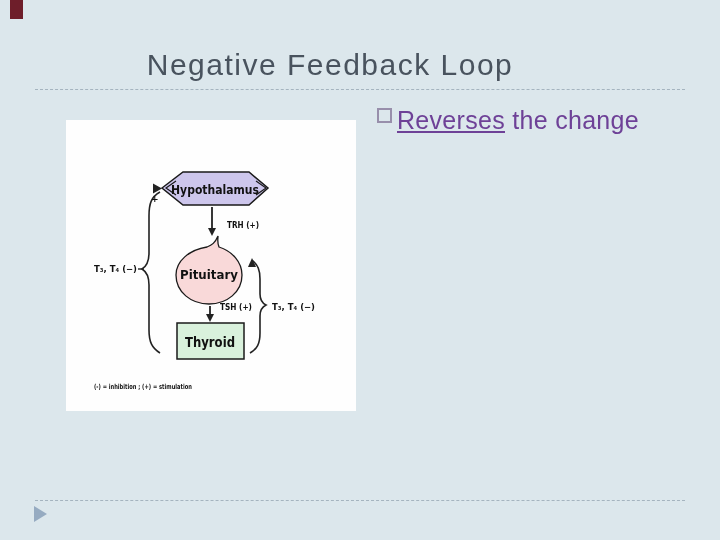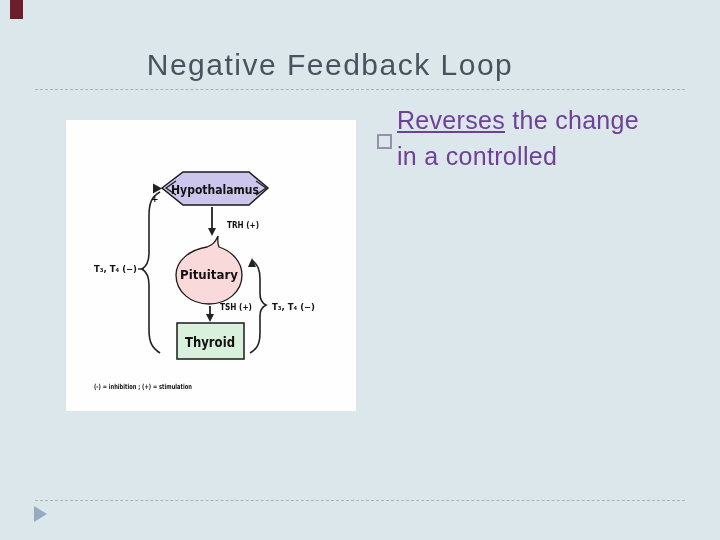--- a/index.html
+++ b/index.html
@@ -23,21 +23,21 @@
   }
   .rule-top{top:89px;}
   .rule-bottom{top:500px;}
   .figure{
     position:absolute; left:66px; top:120px; width:290px; height:291px;
     background:#fefefe;
   }
   .figure svg{display:block;}
   .bullet-block{
     position:absolute; left:377px; top:102px; width:310px;
-    display:flex; align-items:center;
+    display:flex; align-items:flex-start;
   }
   .bullet-marker{
     flex:0 0 auto; width:11px; height:11px; margin-top:6px; margin-right:5px;
     border:2px solid #988fab; background:transparent;
   }
   .bullet-text{
     font-size:25px; line-height:36px; letter-spacing:0.3px; color:#6e4197;
   }
   .bullet-text .u{text-decoration:underline;}
   .nav-triangle{
@@ -91,21 +91,21 @@
       <text class="dg-text" x="206" y="190" font-size="8.5" textLength="43" lengthAdjust="spacingAndGlyphs">T₃, T₄ (−)</text>
 
       <text class="dg-text" x="28" y="269" font-size="7" textLength="98" lengthAdjust="spacingAndGlyphs">(-) = inhibition ; (+) = stimulation</text>
     </svg>
   </div>
 
   <div class="bullet-block">
     <span class="bullet-marker"></span>
     <div class="bullet-text">
       <span class="u">Reverses</span><span> the change</span><br>
-      <span>in a controlled</span><br>
+      <br>
     </div>
   </div>
 
   <div class="rule rule-bottom"></div>
 
   <div class="nav-triangle"></div>
 
 </div>
 
 </body></html>

